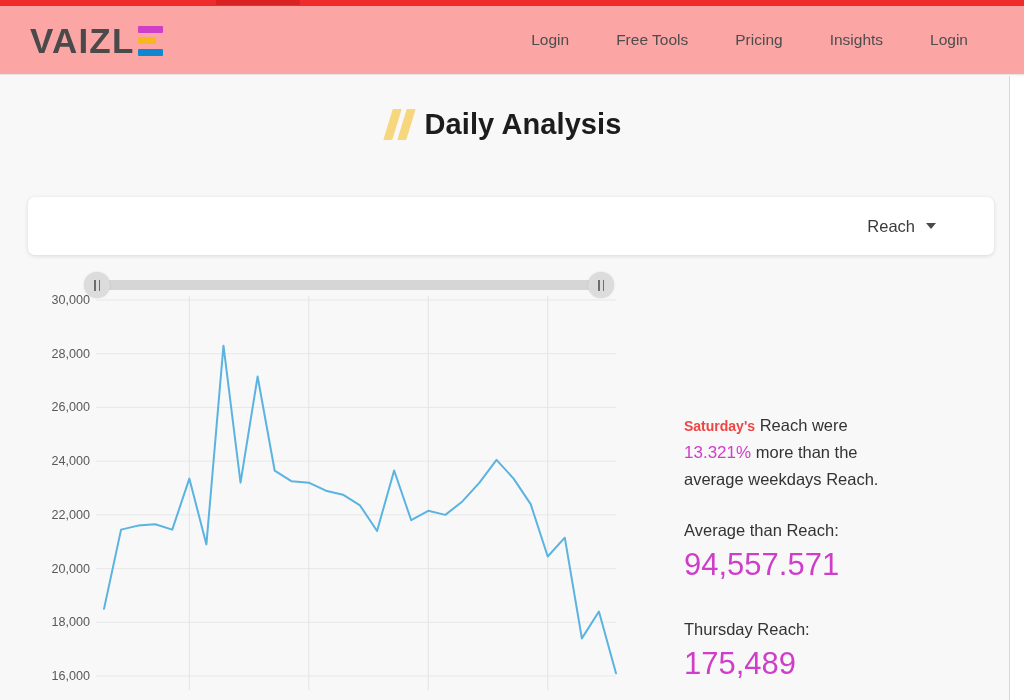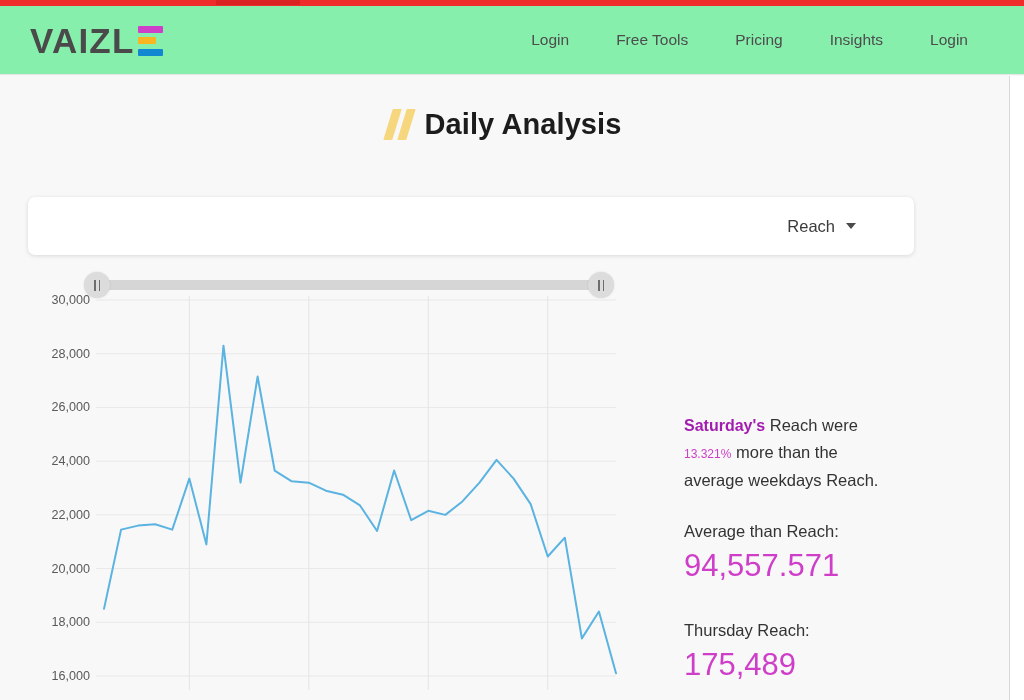--- a/index.html
+++ b/index.html
@@ -25,21 +25,21 @@
     position: absolute; top: 0; left: 216px;
     width: 84px; height: 5px;
     background: #d32020;
     opacity: .75;
   }
 
   
   .navbar {
     position: absolute; top: 6px; left: 0;
     width: 1024px; height: 69px;
-    background: #86efac;
+    background: #fca5a5;
     border-bottom: 1px solid #e6e6e6;
     display: flex; align-items: center;
   }
   .logo {
     margin-left: 30px;
     display: flex; align-items: center;
     height: 44px;
   }
   .logo-text {
     font-size: 35px;
@@ -106,21 +106,21 @@
   .page-sub {
     margin-top: 9px;
     font-size: 17.5px; color: #3f3f3f;
     font-family: "Liberation Sans", sans-serif;
   }
 
   
   .selector-card {
     position: absolute;
     left: 28px; top: 121px;
-    width: 886px; height: 58px;
+    width: 966px; height: 58px;
     background: #ffffff;
     border-radius: 7px;
     box-shadow: 0 1px 4px rgba(0,0,0,.13);
     display: flex; justify-content: flex-end;
   }
   .metric-select {
     display: flex; align-items: center; gap: 11px;
     margin-right: 58px; cursor: pointer;
   }
   .metric-label {
@@ -188,22 +188,22 @@
   .stats {
     position: absolute;
     left: 684px; top: 336px;
     width: 280px;
   }
   .stat-sentence {
     font-size: 16.5px; line-height: 26px; color: #333333;
     font-family: "Liberation Sans", sans-serif;
     max-width: 212px;
   }
-  .stat-sentence .strong { font-weight: bold; color: #a21caf; font-size: 16px; }
-  .stat-sentence .pct { color: #cf3ec9; font-size: 12px; }
+  .stat-sentence .strong { font-weight: bold; color: #ef4444; font-size: 14px; }
+  .stat-sentence .pct { color: #cf3ec9; font-size: 17px; }
   .stat-block { margin-top: 29px; }
   .stat-block.second { margin-top: 37px; }
   .stat-key {
     font-size: 16.5px; color: #333333;
     font-family: "Liberation Sans", sans-serif;
   }
   .stat-val {
     margin-top: 7px;
     font-size: 31px; color: #cf3ec9;
     font-family: "Liberation Sans", sans-serif;

